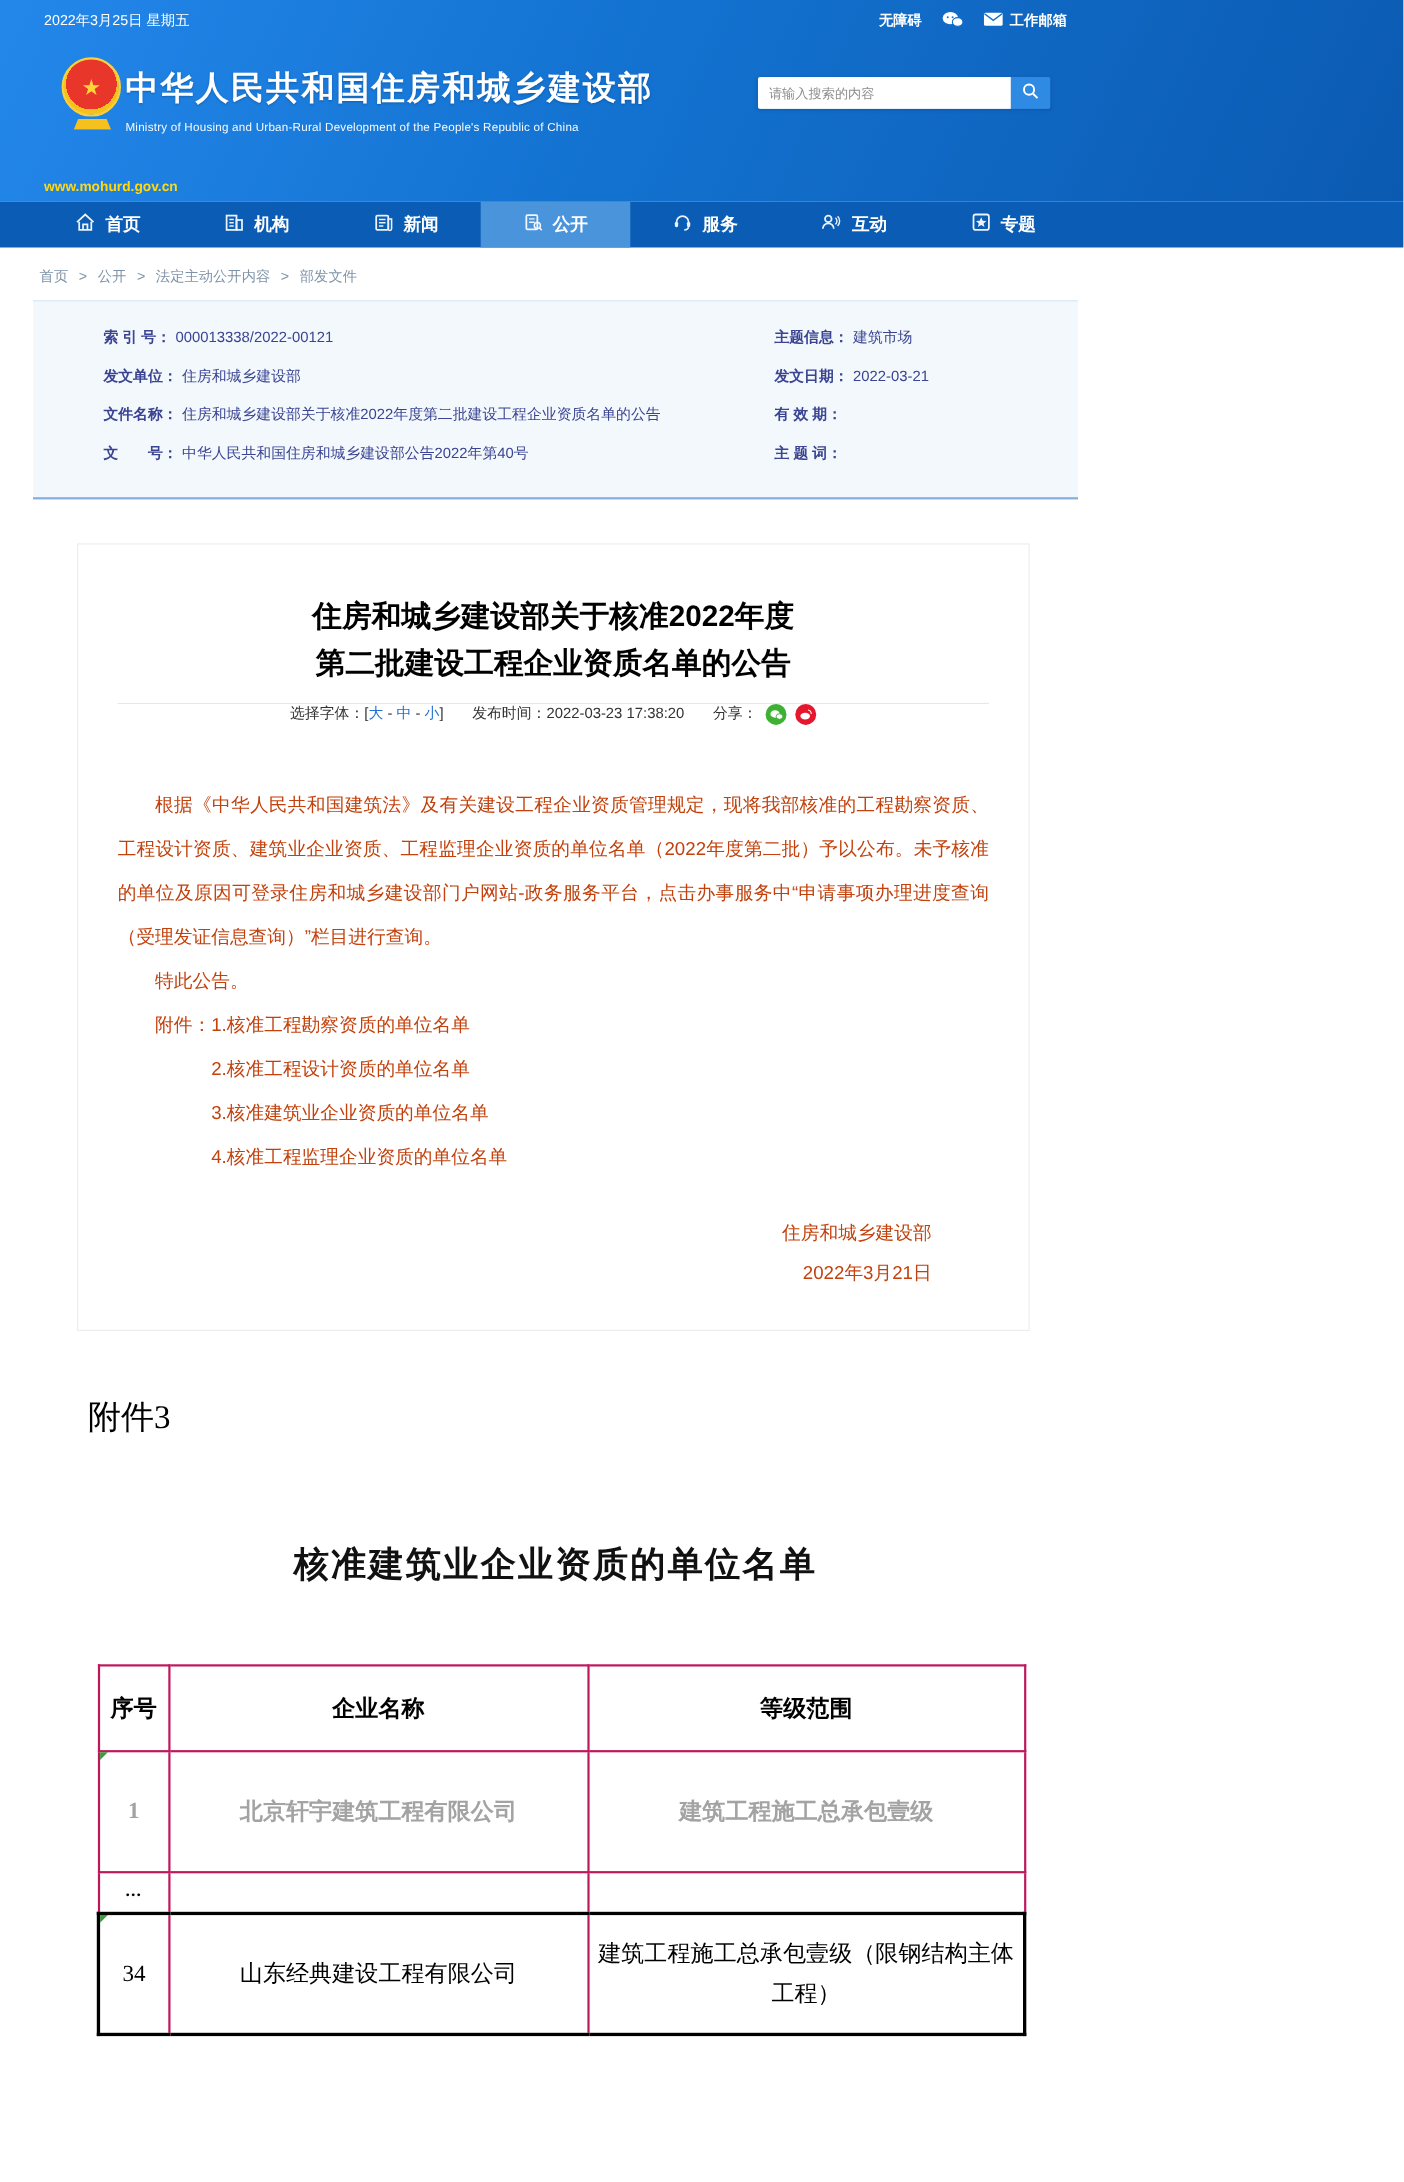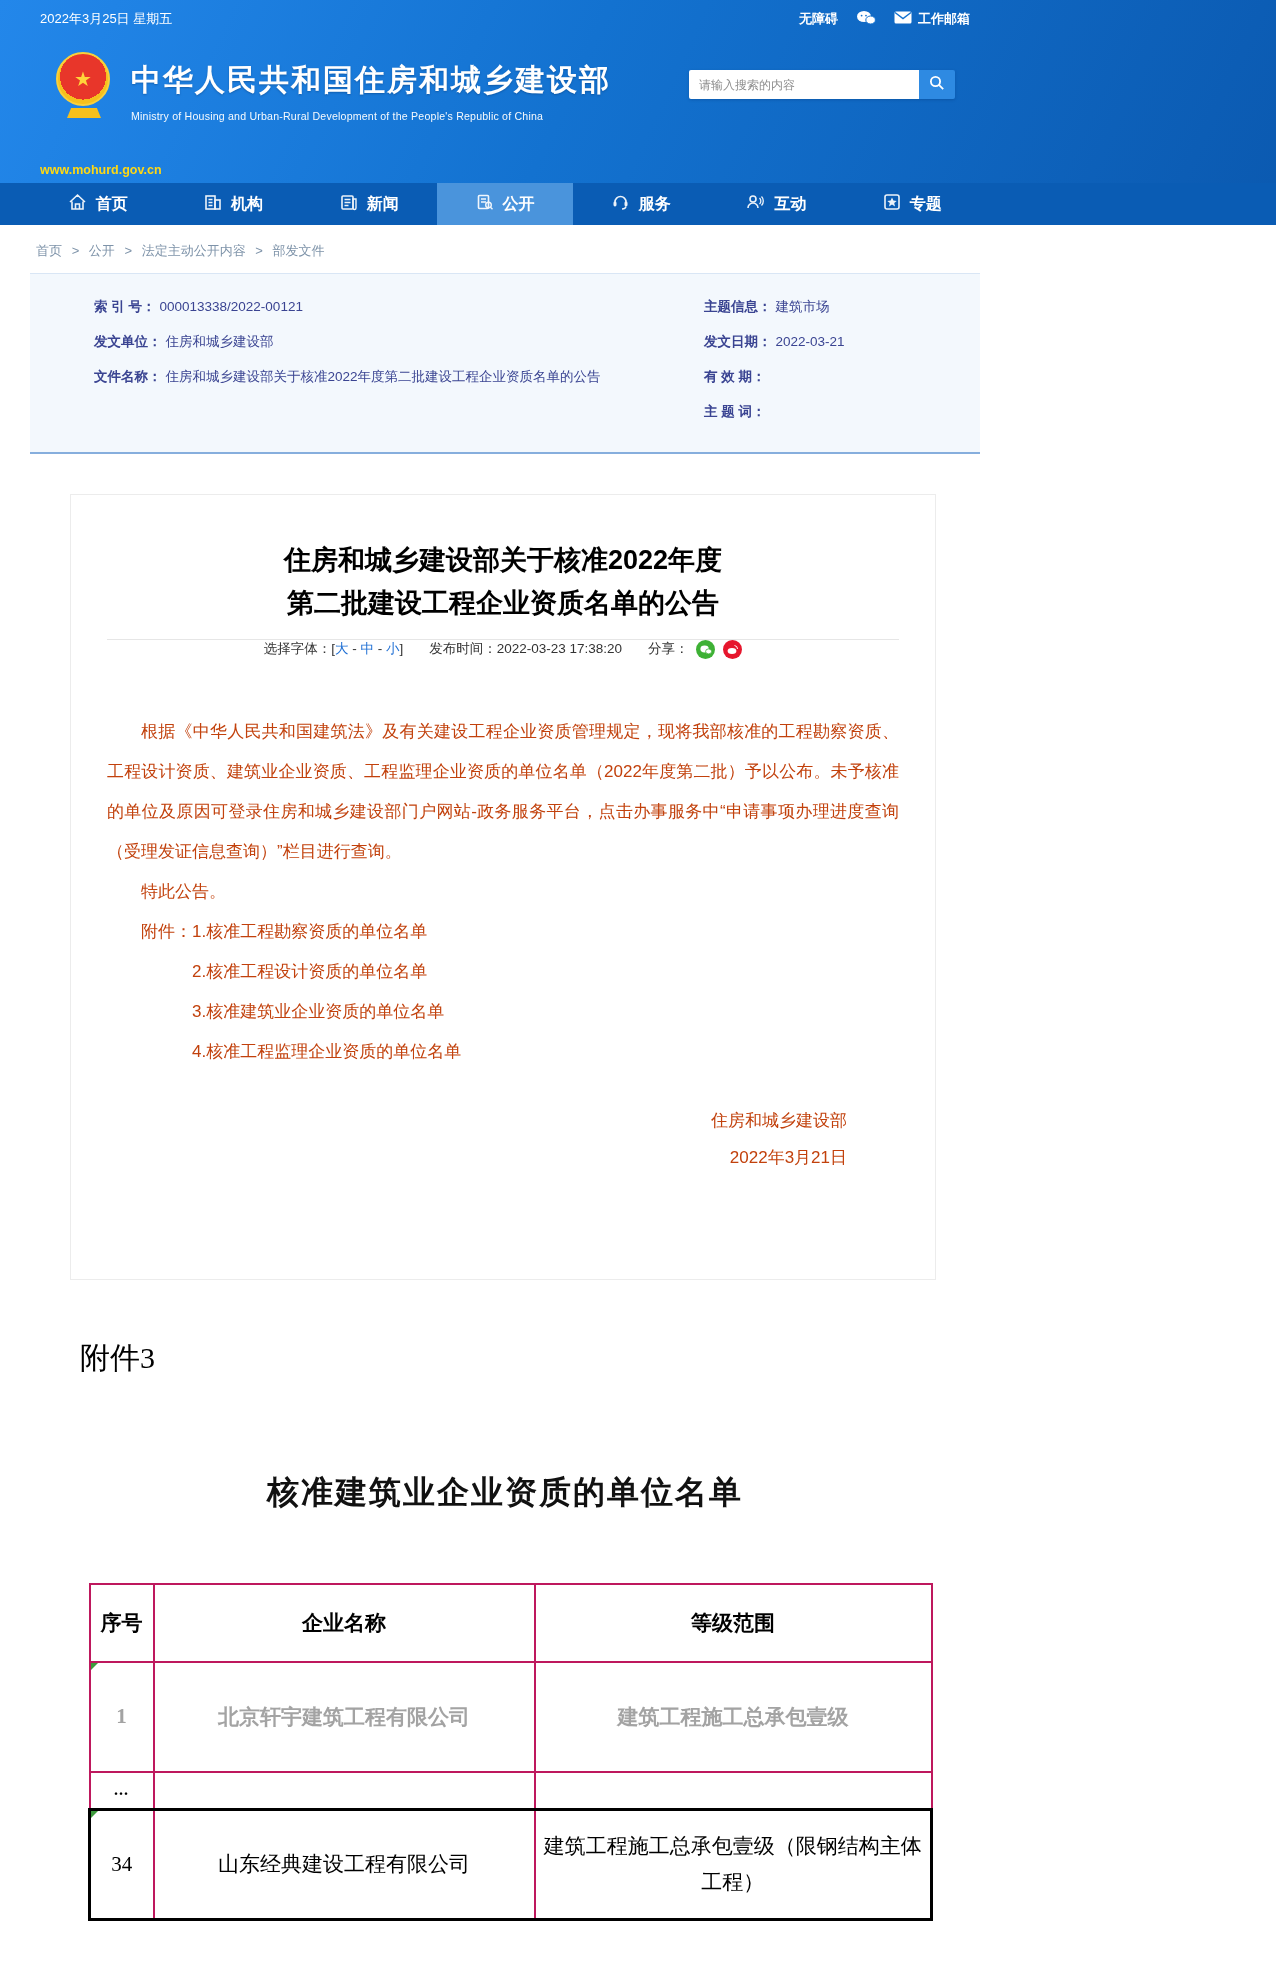--- a/index.html
+++ b/index.html
@@ -24,21 +24,21 @@
   .brand-row { position:relative; height:145px; }
   .emblem { position:absolute; left:26px; top:14px; width:56px; height:78px; }
   .emblem .disc {
     width:54px; height:54px; border-radius:50%;
     background: radial-gradient(circle at 50% 45%, #e8362a 0 62%, #f6c01d 62% 100%);
     display:flex; align-items:center; justify-content:center;
     color:#ffd43a; font-size:20px; border:2px solid #f9d03c;
   }
   .emblem .base { width:34px; height:10px; margin:2px auto 0; background:#f6c01d;
     clip-path: polygon(12% 0,88% 0,100% 100%,0 100%); }
-  .brand-text { position:absolute; left:101px; top:22px; color:#fff; }
+  .brand-text { position:absolute; left:84px; top:22px; color:#fff; }
   .brand-cn { font-size:30px; font-weight:bold; letter-spacing:2px; text-shadow:0 1px 2px rgba(0,40,90,.35); }
   .brand-en { font-size:10.6px; margin-top:9px; opacity:.96; letter-spacing:.2px; }
   .site-url { position:absolute; left:10px; bottom:6px; color:#ffd813; font-size:12.5px; font-weight:bold; }
   .search { position:absolute; right:25px; top:32px; display:flex; width:266px; height:29px;
             border-radius:2px; overflow:hidden; box-shadow:0 1px 3px rgba(0,40,90,.25); }
   .search input { flex:1; border:none; outline:none; padding:0 10px; font-size:12px; color:#444;
                   background:#fff; }
   .search input::placeholder { color:#8d8d8d; }
   .search button { width:36px; border:none; background:#2e8ae2; cursor:pointer;
                    display:flex; align-items:center; justify-content:center; }
@@ -60,21 +60,21 @@
   .meta-panel { margin-top:13px; background:#f3f8fd; border-top:1px solid #d9e6f5;
                 border-bottom:2px solid #86aedd; padding:24px 10px 14px 64px;
                 display:flex; font-size:13.5px; color:#3a4492; }
   .meta-col-left { width:610px; }
   .meta-col-right { flex:1; }
   .meta-row { margin-bottom:17px; line-height:18px; }
   .meta-row b { font-weight:bold; margin-right:4px; white-space:pre; }
 
   
   .article-box { margin-top:40px; margin-left:40px; width:866px;
-                 border:1px solid #ececec; background:#fff; padding:44px 36px 102px; }
+                 border:1px solid #ececec; background:#fff; padding:44px 36px 32px; }
   .art-title { text-align:center; font-size:27px; font-weight:bold; color:#000; line-height:1.6; }
   .art-divider { border-bottom:1px solid #e6e6e6; margin-top:14px; }
   .art-toolbar { display:flex; justify-content:center; align-items:flex-start; gap:26px;
                  height:46px; font-size:13.5px; color:#333; }
   .font-links a { color:#1f6fd4; text-decoration:none; cursor:pointer; }
   .share-icons { display:inline-flex; gap:8px; vertical-align:middle; margin-left:4px; }
   .share-dot { width:19px; height:19px; border-radius:50%; display:inline-flex;
                align-items:center; justify-content:center; color:#fff; font-size:10px; cursor:pointer; }
   .share-wechat { background:#3eb135; }
   .share-weibo  { background:#e6162d; }
@@ -235,20 +235,21 @@
     <a>法定主动公开内容</a>
     <i class="sep">&gt;</i>
     <a>部发文件</a>
   </div>
 
   <section class="meta-panel">
     <div class="meta-col-left">
       <div class="meta-row"><b>索 引 号：</b><span>000013338/2022-00121</span></div>
       <div class="meta-row"><b>发文单位：</b><span>住房和城乡建设部</span></div>
       <div class="meta-row"><b>文件名称：</b><span>住房和城乡建设部关于核准2022年度第二批建设工程企业资质名单的公告</span></div>
+      <div class="meta-row"><b>文　　号：</b><span>中华人民共和国住房和城乡建设部公告2022年第40号</span></div>
     </div>
     <div class="meta-col-right">
       <div class="meta-row"><b>主题信息：</b><span>建筑市场</span></div>
       <div class="meta-row"><b>发文日期：</b><span>2022-03-21</span></div>
       <div class="meta-row"><b>有 效 期：</b><span></span></div>
       <div class="meta-row"><b>主 题 词：</b><span></span></div>
     </div>
   </section>
 
   <article class="article-box">

